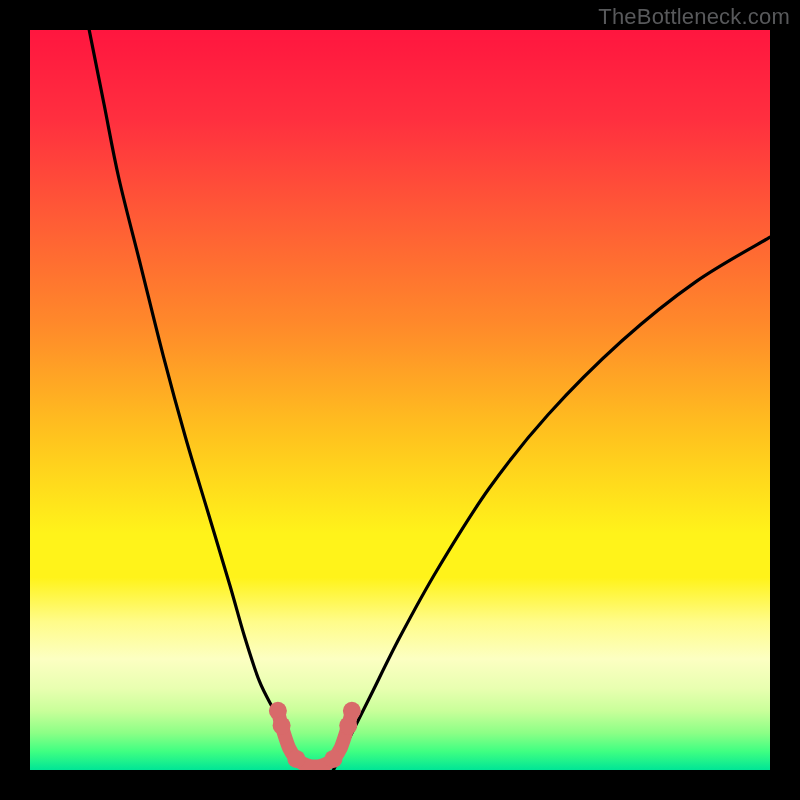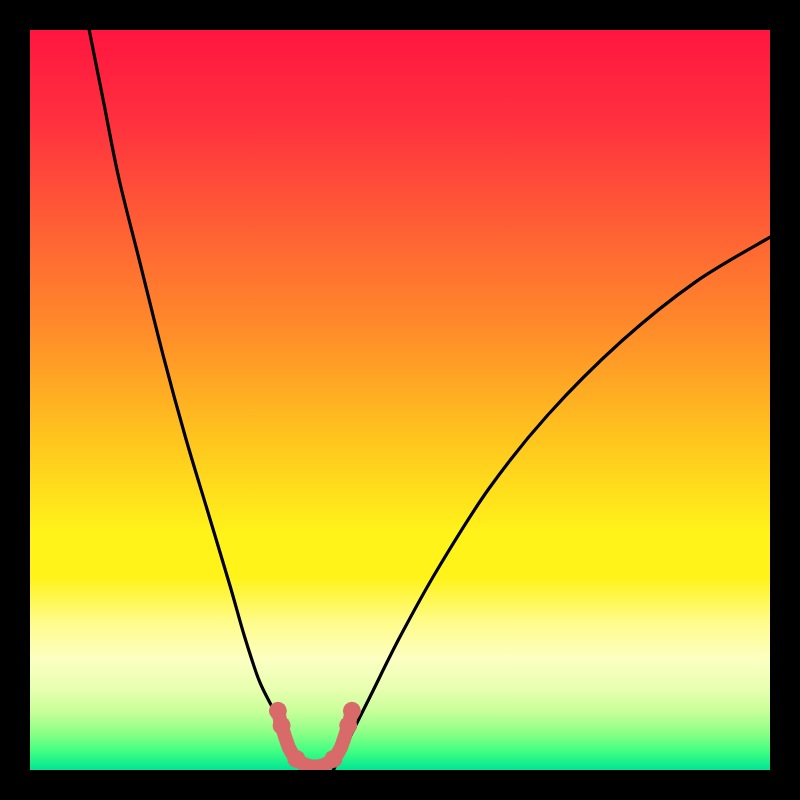--- a/index.html
+++ b/index.html
@@ -41,20 +41,21 @@
   }
   svg.curves {
     position: absolute;
     inset: 0;
   }
 </style>
 </head>
 <body>
 
 <div class="outer">
+  <div class="attribution">TheBottleneck.com</div>
 
   <div class="plot-area">
     <svg class="gradient" viewBox="0 0 740 740" preserveAspectRatio="none">
       <defs>
         <linearGradient id="bg-grad" x1="0" y1="0" x2="0" y2="1">
             <stop offset="0%" stop-color="#ff163f"></stop>
             <stop offset="12%" stop-color="#ff2f3f"></stop>
             <stop offset="25%" stop-color="#ff5a36"></stop>
             <stop offset="40%" stop-color="#ff8a2a"></stop>
             <stop offset="55.00000000000001%" stop-color="#ffc41e"></stop>

